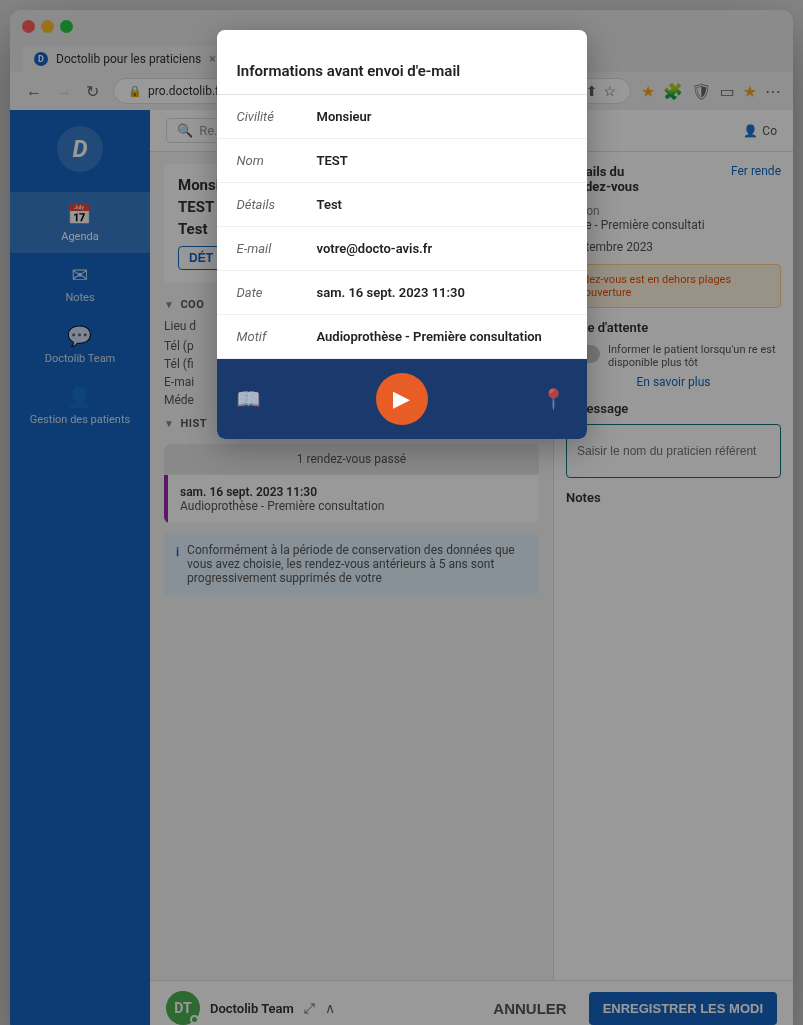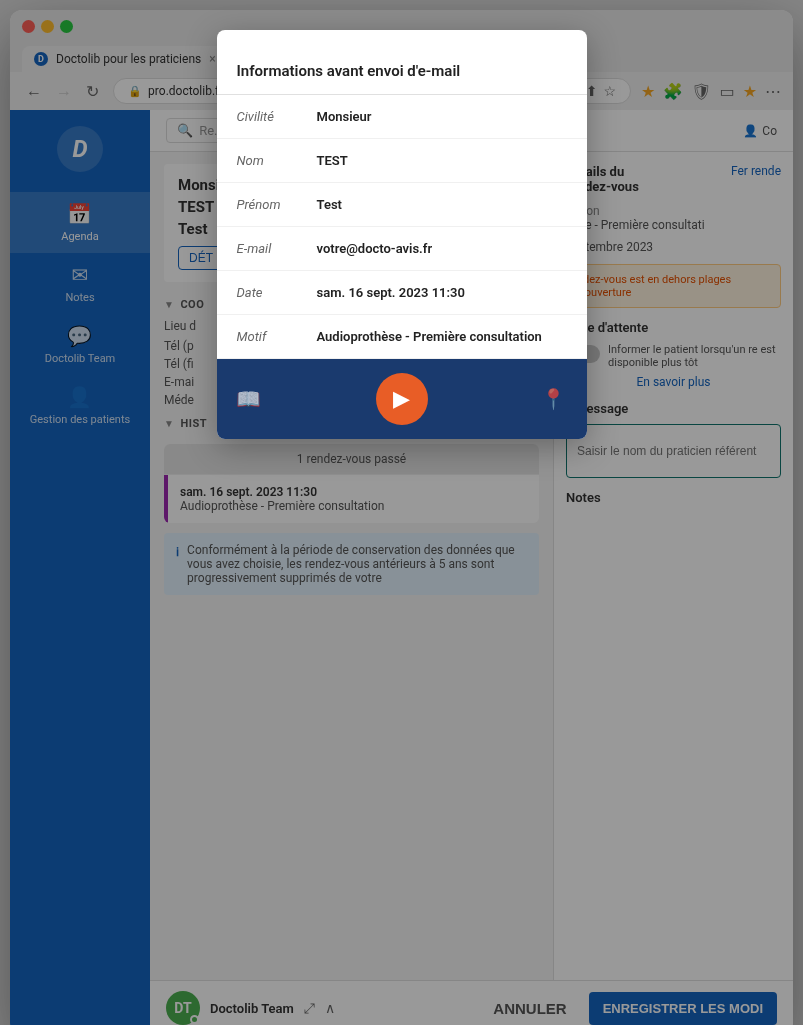--- a/index.html
+++ b/index.html
@@ -359,20 +359,21 @@
     }
 
     .btn-outline {
       border: 1px solid #1565c0;
       color: #1565c0;
       background: none;
       border-radius: 4px;
       padding: 4px 10px;
       font-size: 12px;
       cursor: pointer;
+      font-weight: bold;
     }
 
     .tab-buttons {
       display: flex;
       gap: 8px;
       margin-top: 8px;
     }
 
     .section-header {
       display: flex;
@@ -819,21 +820,21 @@
       <div class="modal-body">
         <div class="modal-row">
           <span class="modal-label">Civilité</span>
           <span class="modal-value">Monsieur</span>
         </div>
         <div class="modal-row">
           <span class="modal-label">Nom</span>
           <span class="modal-value">TEST</span>
         </div>
         <div class="modal-row">
-          <span class="modal-label">Prénom</span>
+          <span class="modal-label">Détails</span>
           <span class="modal-value">Test</span>
         </div>
         <div class="modal-row">
           <span class="modal-label">E-mail</span>
           <span class="modal-value">votre@docto-avis.fr</span>
         </div>
         <div class="modal-row">
           <span class="modal-label">Date</span>
           <span class="modal-value">sam. 16 sept. 2023 11:30</span>
         </div>

